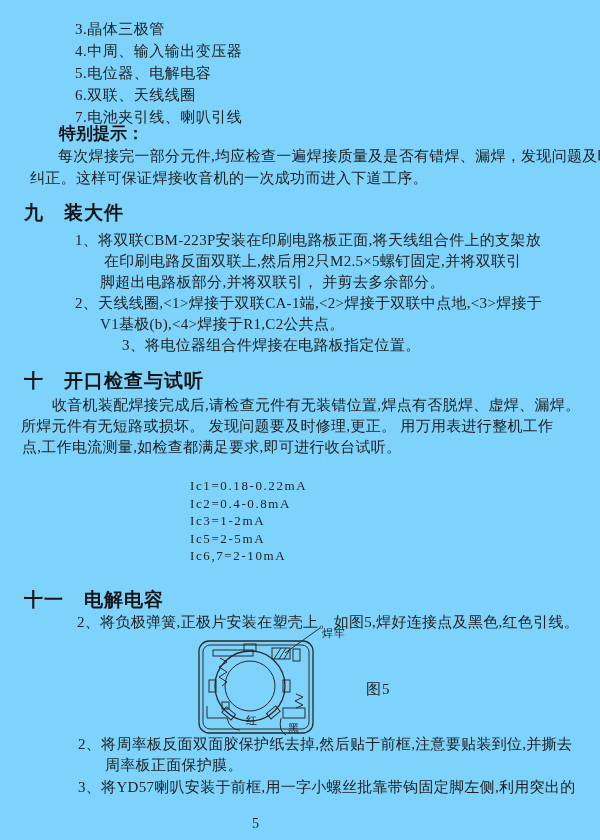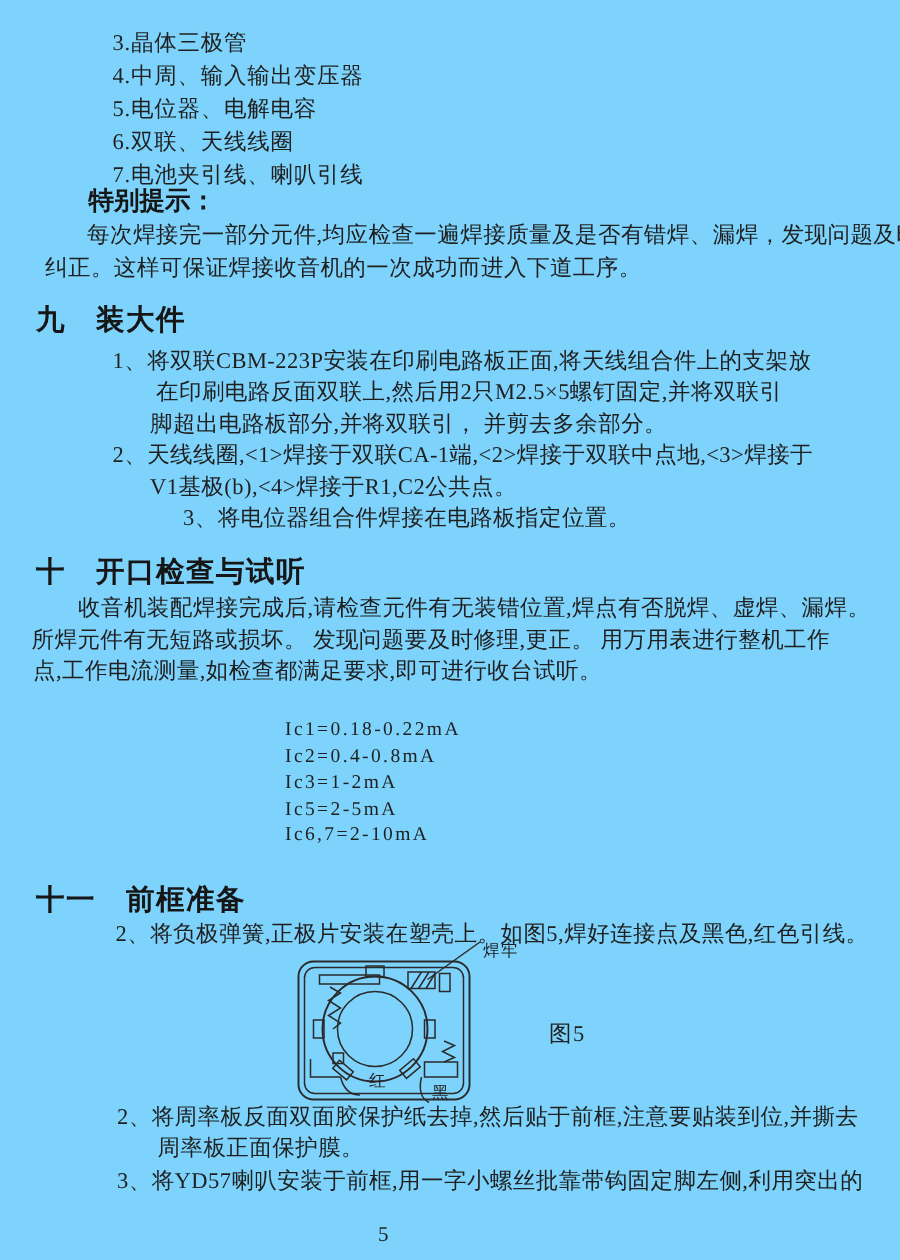--- a/index.html
+++ b/index.html
@@ -71,21 +71,21 @@
   <div class="abs body-text" style="left:22px;top:438px;">点,工作电流测量,如检查都满足要求,即可进行收台试听。</div>
 
   <div class="abs ic-block" style="left:190px;top:477px;">
     <div>Ic1=0.18-0.22mA</div>
     <div>Ic2=0.4-0.8mA</div>
     <div>Ic3=1-2mA</div>
     <div>Ic5=2-5mA</div>
     <div>Ic6,7=2-10mA</div>
   </div>
 
-  <div class="abs h-section" style="left:24px;top:587px;">十一　前框准备</div>
+  <div class="abs h-section" style="left:24px;top:587px;">十一　电解电容</div>
   <div class="abs body-text" style="left:77px;top:613px;">2、将负极弹簧,正极片安装在塑壳上。如图5,焊好连接点及黑色,红色引线。</div>
 
   <svg class="abs" style="left:193px;top:622px;" width="165" height="125" viewBox="0 0 165 125">
 
     <rect class="ln" x="6" y="19" width="114" height="92" rx="10"></rect>
     <rect class="thin" x="10" y="23" width="106" height="84" rx="7"></rect>
 
     <circle class="ln" cx="57" cy="64" r="35"></circle>
     <circle class="thin" cx="57" cy="64" r="25"></circle>
 

